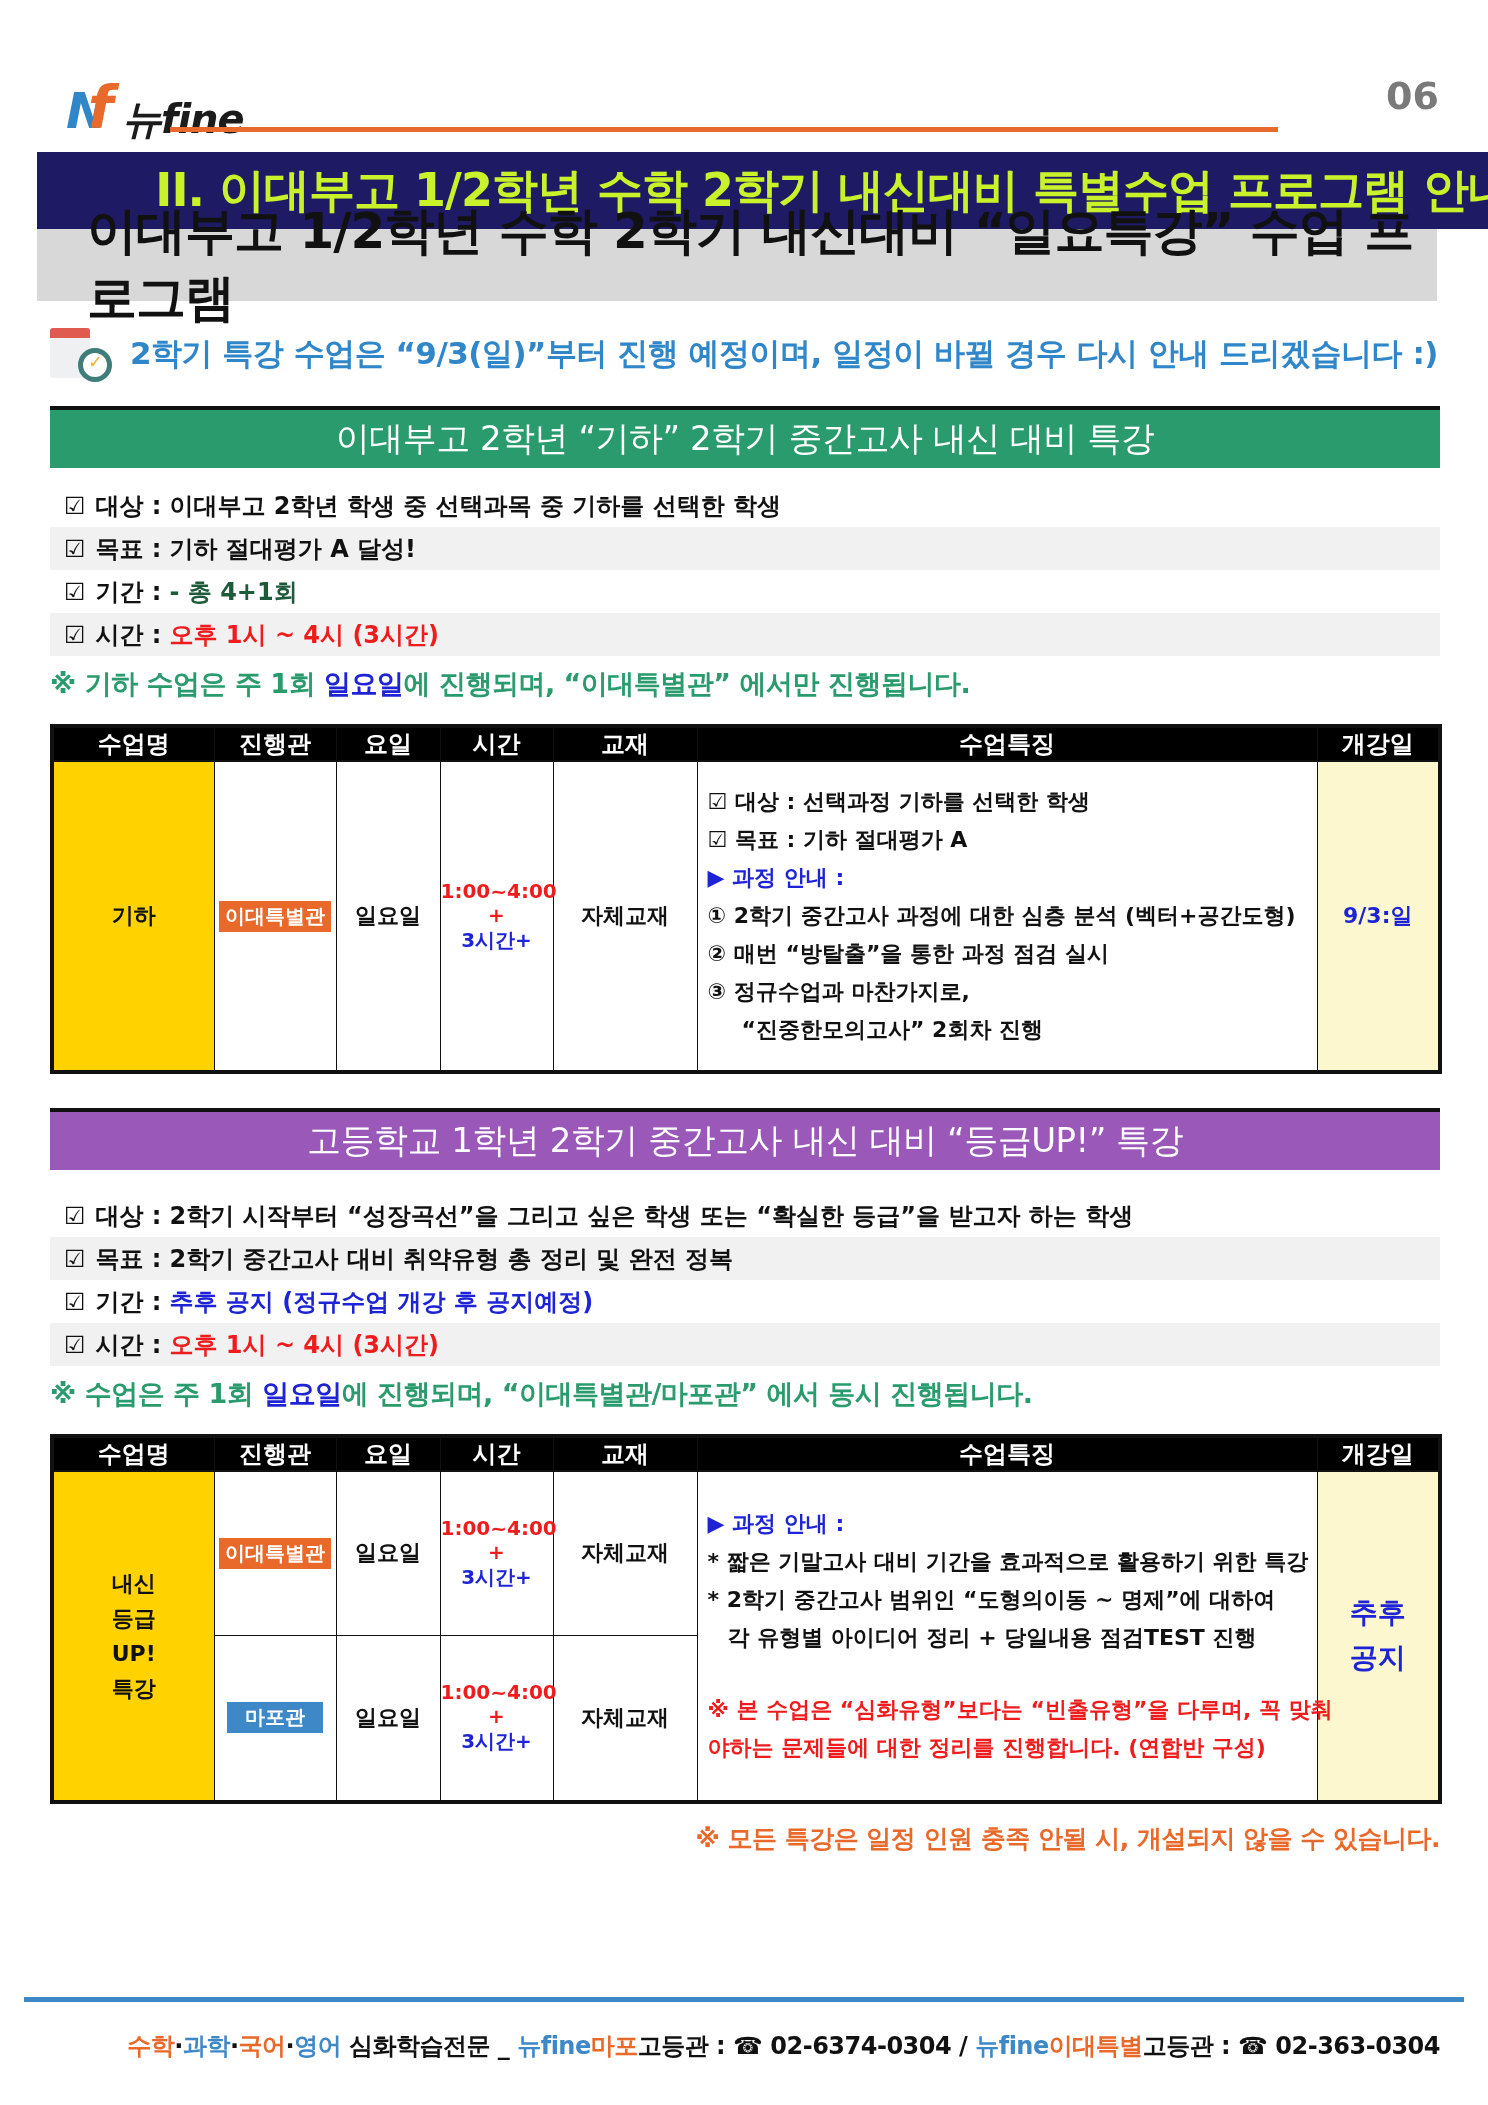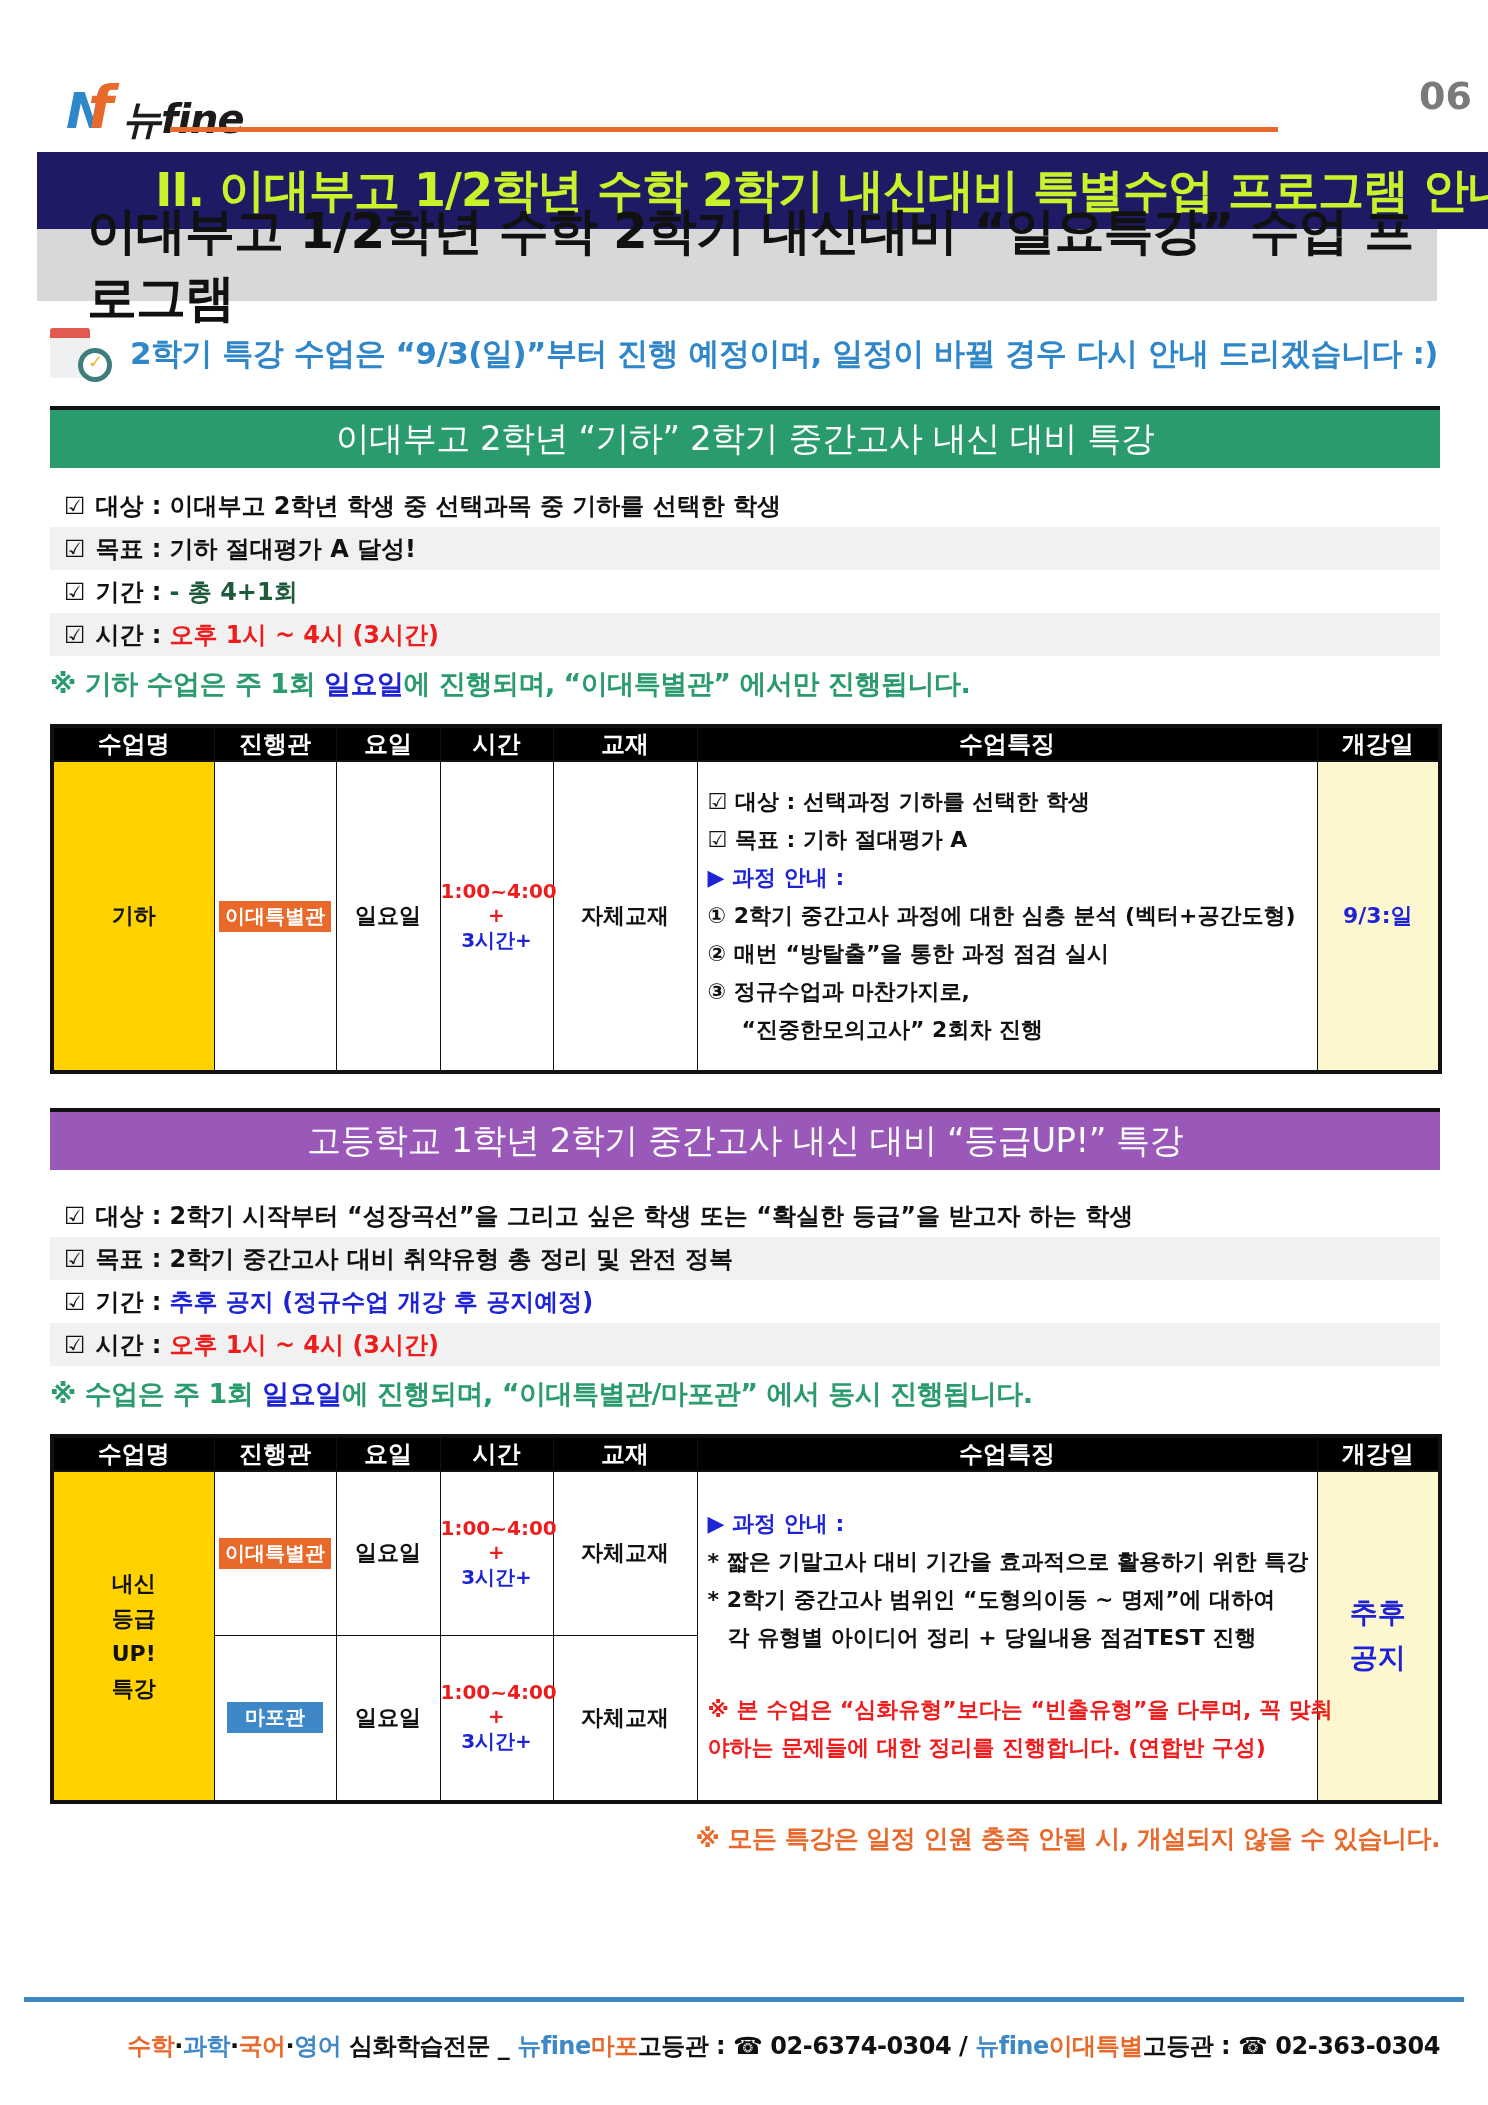--- a/index.html
+++ b/index.html
@@ -7,21 +7,21 @@
   body { position: relative; font-family: "DejaVu Sans", "Liberation Sans", sans-serif; color: #111; overflow: hidden; }
 
   .abs { position: absolute; }
 
   
   .logo { left: 66px; top: 78px; width: 180px; height: 70px; }
   .logo-n { position: absolute; left: 0; top: 4px; font-size: 50px; font-weight: bold; font-style: italic; color: #2f86c9; letter-spacing: -6px; }
   .logo-f { position: absolute; left: 22px; top: -4px; font-size: 58px; font-weight: bold; font-style: italic; color: #e8692a; }
   .logo-text { position: absolute; left: 56px; top: 14px; font-size: 40px; font-weight: bold; font-style: italic; color: #1b1b1b; letter-spacing: -1px; }
   .header-line { left: 170px; top: 127px; width: 1108px; height: 5px; background: #e8692a; }
-  .page-num { left: 1419px; top: 74px; font-size: 38px; font-weight: bold; color: #7a7a7a; }
+  .page-num { left: 1386px; top: 74px; font-size: 38px; font-weight: bold; color: #7a7a7a; }
 
   .title-bar { left: 37px; top: 152px; width: 1476px; height: 77px; background: #1e1a63; display: flex; align-items: center; justify-content: flex-end; }
   .title-bar span { color: #c9f22a; font-size: 46px; font-weight: bold; letter-spacing: -1px; }
   .subtitle-bar { left: 37px; top: 229px; width: 1400px; height: 72px; background: #d8d8d8; display: flex; align-items: center; padding-left: 50px; }
   .subtitle-bar span { color: #111; font-size: 50px; font-weight: bold; letter-spacing: -1px; }
 
   .notice-row { left: 48px; top: 318px; height: 72px; display: flex; align-items: center; }
   .cal-icon { position: relative; width: 70px; height: 64px; margin-right: 12px; }
   .cal-body { position: absolute; left: 2px; top: 6px; width: 40px; height: 50px; background: #eef0f2; border-radius: 3px; }
   .cal-top { position: absolute; left: 2px; top: 6px; width: 40px; height: 10px; background: #e15a4f; border-radius: 3px 3px 0 0; }

